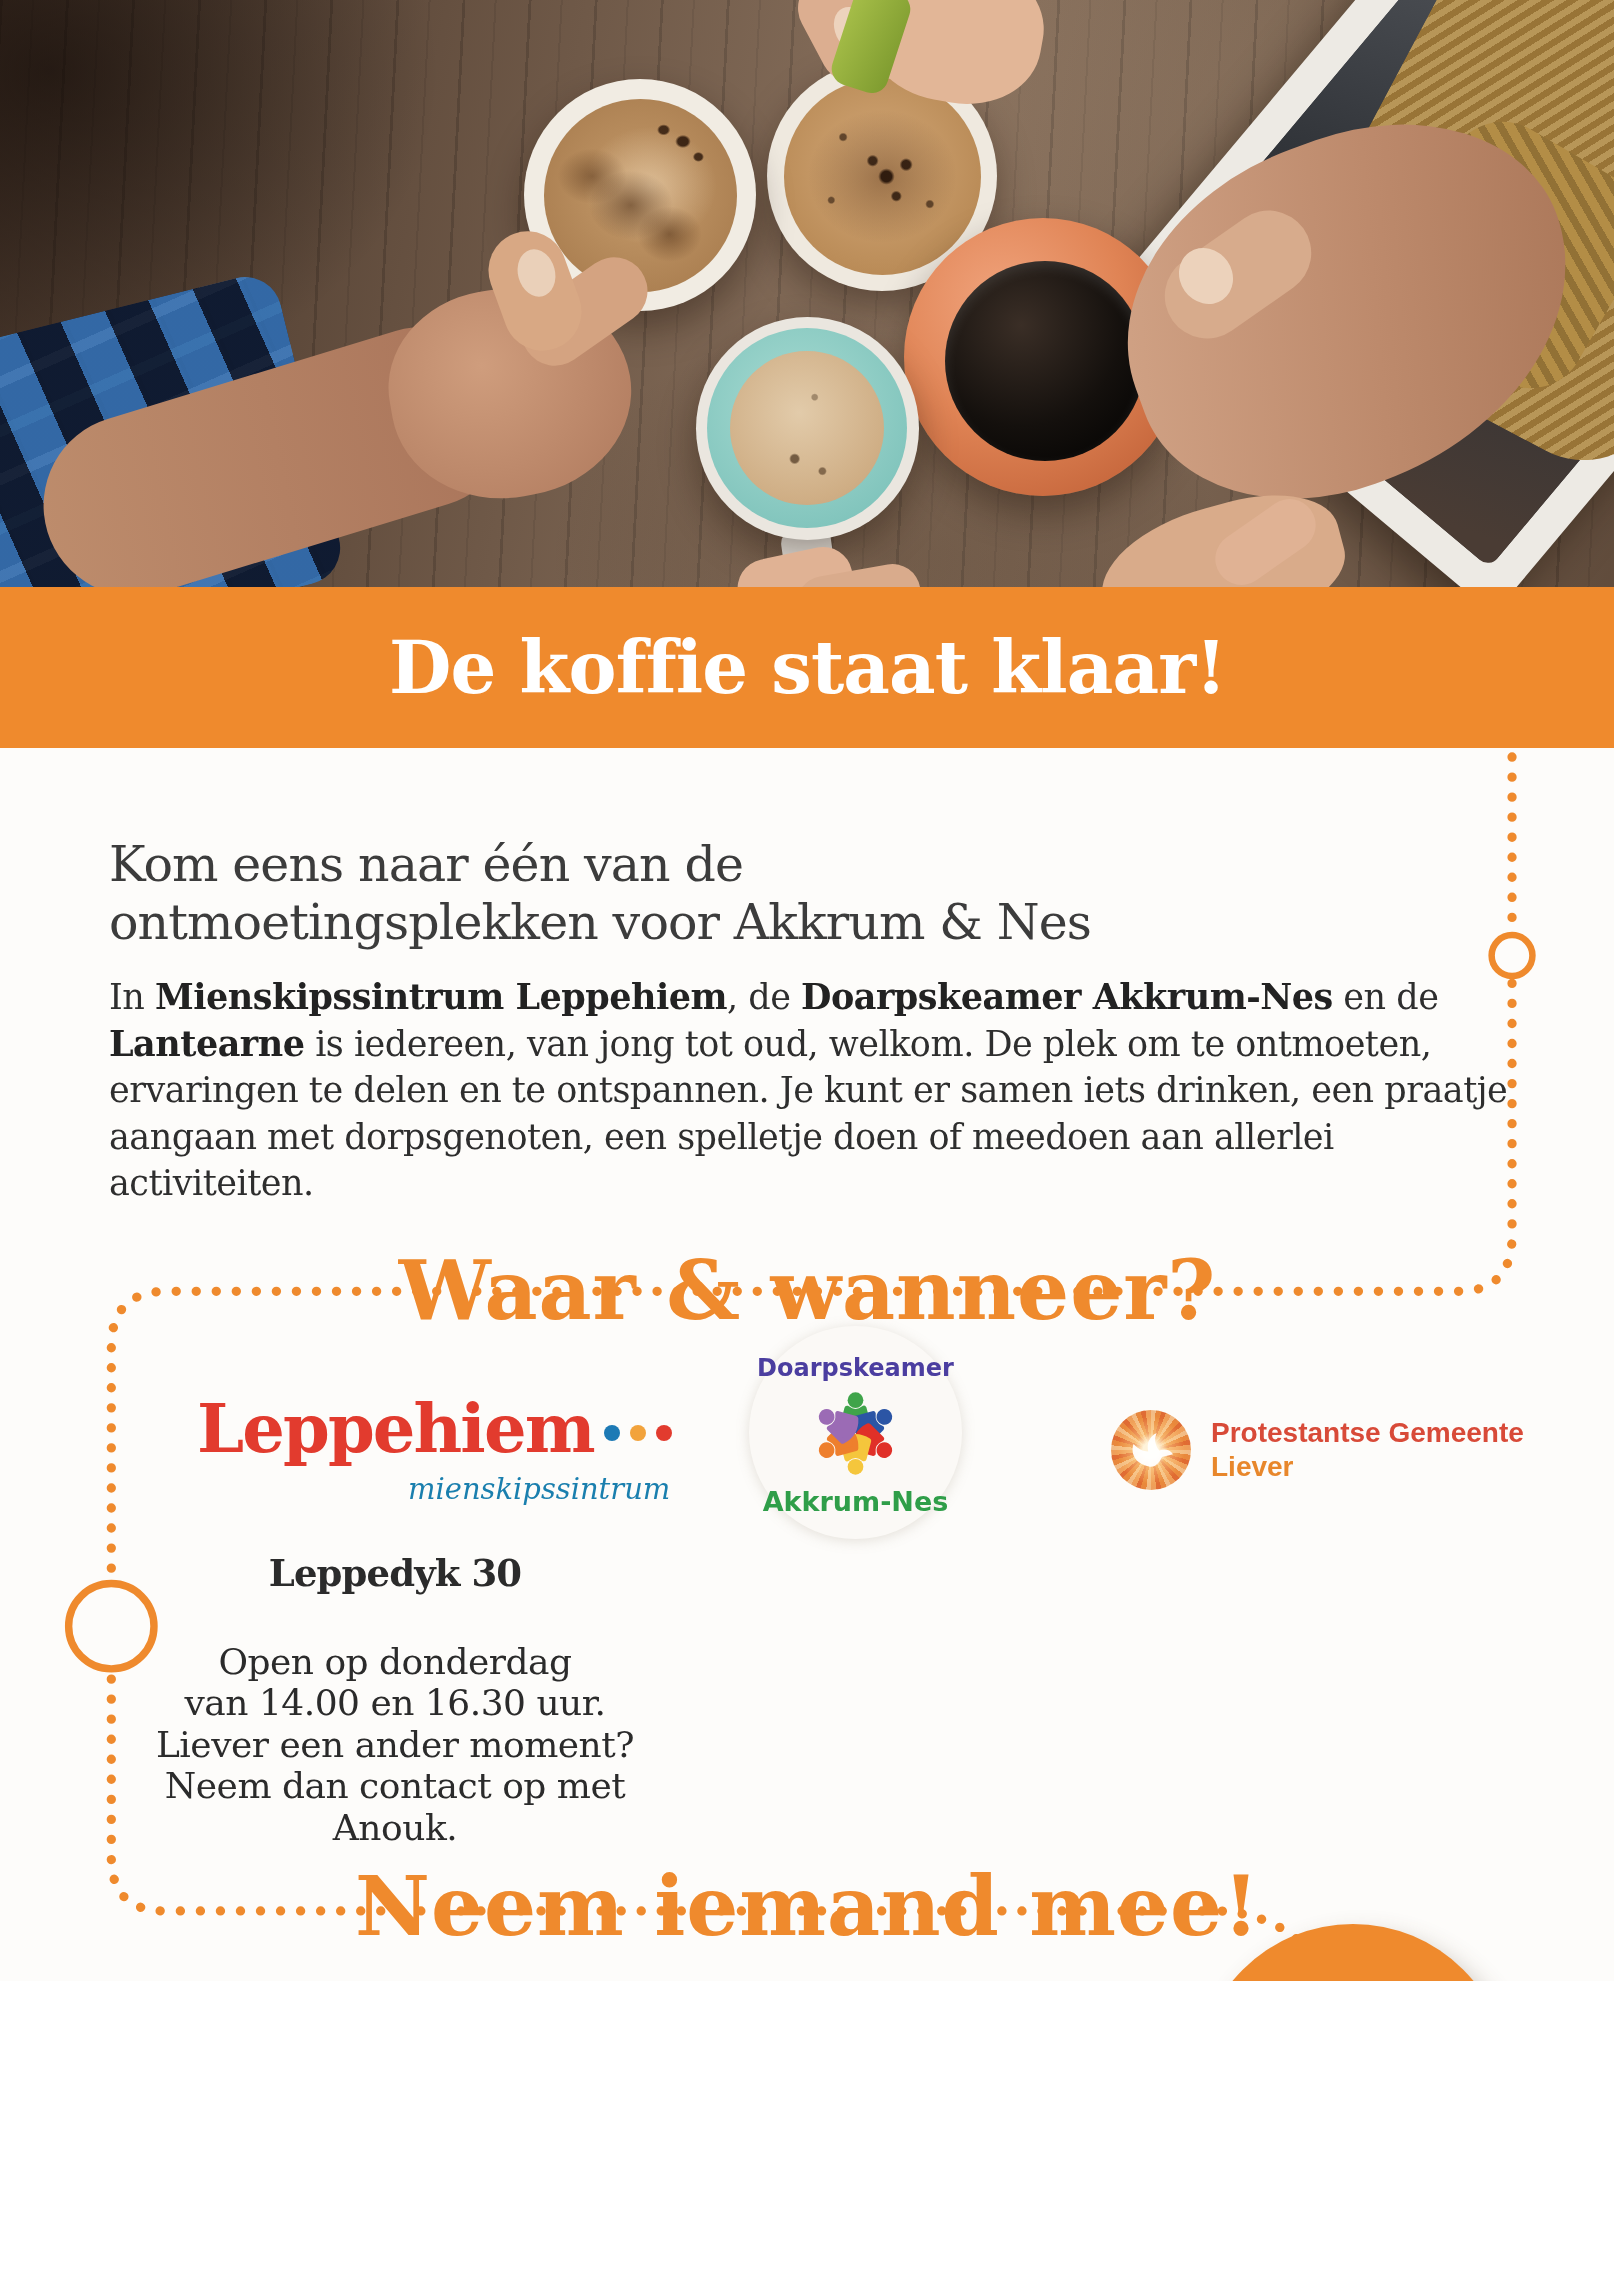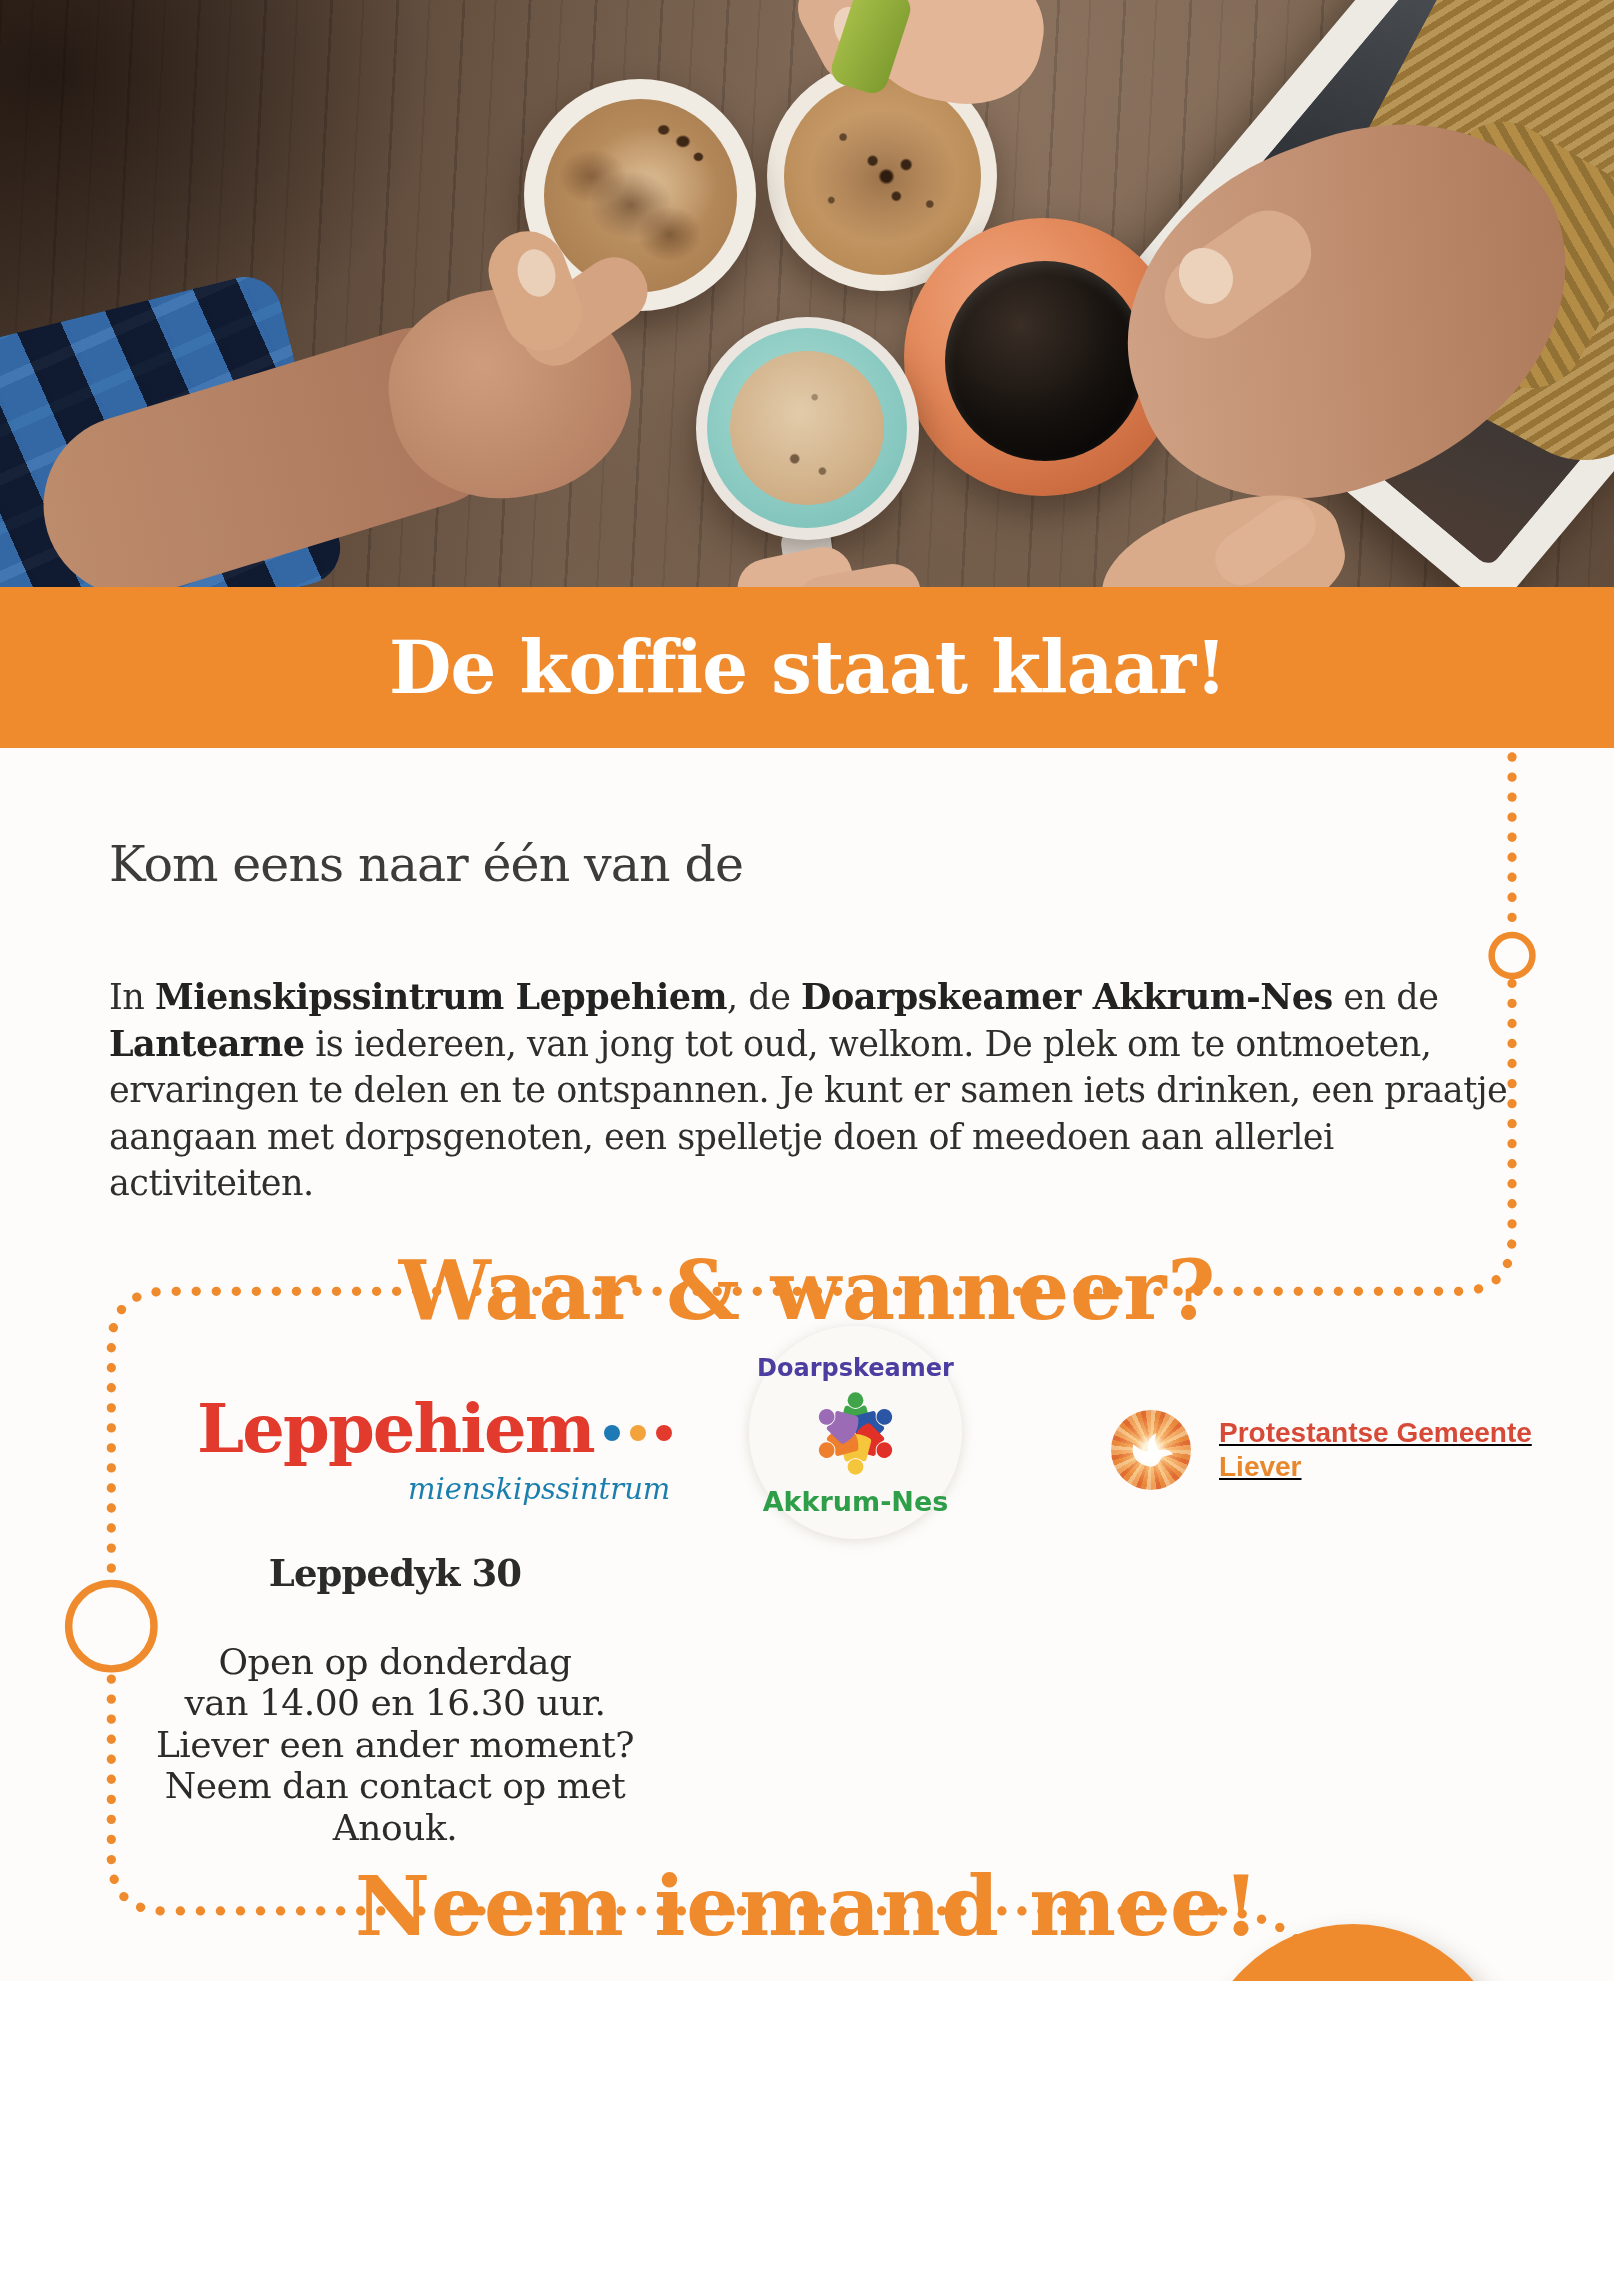--- a/index.html
+++ b/index.html
@@ -128,21 +128,21 @@
     box-shadow:0 1.9px 13px rgba(150,140,120,.25);text-align:center;}
   .dk-title{position:absolute;left:0;right:0;top:28px;font-family:"DejaVu Sans",sans-serif;font-weight:bold;font-size:24px;color:#4b3ea0;}
   .dk-people{position:absolute;left:51px;top:52px;}
   .dk-sub{position:absolute;left:0;right:0;bottom:22px;font-family:"DejaVu Sans",sans-serif;font-weight:bold;font-size:27px;color:#2f9e49;text-align:center;}
   .pga{left:1111px;top:1410px;display:flex;align-items:center;}
   .pga-circle{width:80px;height:80px;border-radius:50%;position:relative;overflow:hidden;
     background:repeating-conic-gradient(from 0deg, #f6c98f 0deg 7deg, #ea8c3a 7deg 15deg, #e06a2f 15deg 22deg, #f2a75c 22deg 30deg);}
   .pga-glow{position:absolute;inset:0;border-radius:50%;
     background:radial-gradient(circle, #fff3da 0 14%, rgba(255,214,150,.55) 30%, rgba(230,120,60,.15) 60%, rgba(190,100,150,.25) 100%);}
   .pga-dove{position:absolute;left:16.7px;top:18.6px;}
-  .pga-text{margin-left:28px;font-family:"Liberation Sans",sans-serif;font-weight:bold;line-height:1.2;text-decoration:underline;}
+  .pga-text{margin-left:20px;font-family:"Liberation Sans",sans-serif;font-weight:bold;line-height:1.2;}
   .pga-l1{font-size:28px;color:#d84a38;}
   .pga-l2{font-size:28px;color:#e8872b;}
 
   
   .loc{left:111px;top:1551px;width:568px;text-align:center;color:#2b2b2b;}
   .loc .addr{font-weight:bold;font-size:37px;letter-spacing:-0.9px;}
   .loc .sched{margin-top:46px;font-size:36px;line-height:1.15;letter-spacing:-0.5px;}
   .preline{white-space:pre-line;}
 
   
@@ -203,20 +203,21 @@
   <svg class="deco" width="1615" height="2296" viewBox="0 0 1741 2475">
     <path d="M1630 816 V1000 M1630 1060 V1332 Q1630 1392 1572 1392 L180 1392 Q120 1392 120 1452 V1700
              M120 1810 V2002 Q120 2060 178 2060 L1316 2060 Q1368 2064 1400 2092
              M1459 2418 V2472" fill="none" stroke="#EF8A2D" stroke-width="10" stroke-linecap="round" stroke-dasharray="0.1 21.5"></path>
     <circle cx="1630" cy="1030" r="22" fill="#fdfcfa" stroke="#EF8A2D" stroke-width="7"></circle>
     <circle cx="120" cy="1753" r="46" fill="#fdfcfa" stroke="#EF8A2D" stroke-width="8"></circle>
   </svg>
 
   <div class="abs z2 intro-heading">
     <span>Kom eens naar één van de</span>
+    <span>ontmoetingsplekken voor Akkrum &amp; Nes</span>
   </div>
   <div class="abs z2 paragraph"><span>In </span><b>Mienskipssintrum Leppehiem</b><span>, de </span><b>Doarpskeamer Akkrum-Nes</b><span> en de </span><b>Lantearne</b><span> is iedereen, van jong tot oud, welkom. De plek om te ontmoeten, ervaringen te delen en te ontspannen. Je kunt er samen iets drinken, een praatje aangaan met dorpsgenoten, een spelletje doen of meedoen aan allerlei activiteiten.</span></div>
 
   <div class="abs z2 leppehiem">
     <span class="name">Leppehiem</span><span class="lep-dot b"></span><span class="lep-dot o"></span><span class="lep-dot r"></span>
     <span class="sub">mienskipssintrum</span>
   </div>
 
   <div class="abs z2 big-orange waar">Waar &amp; wanneer?</div>
 

